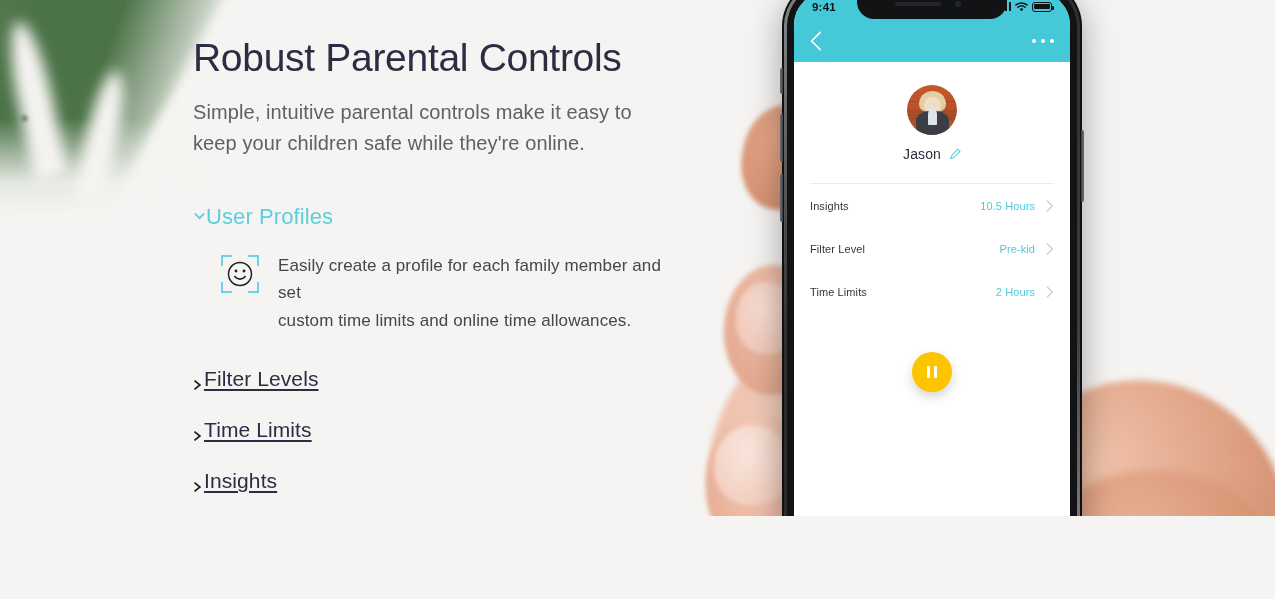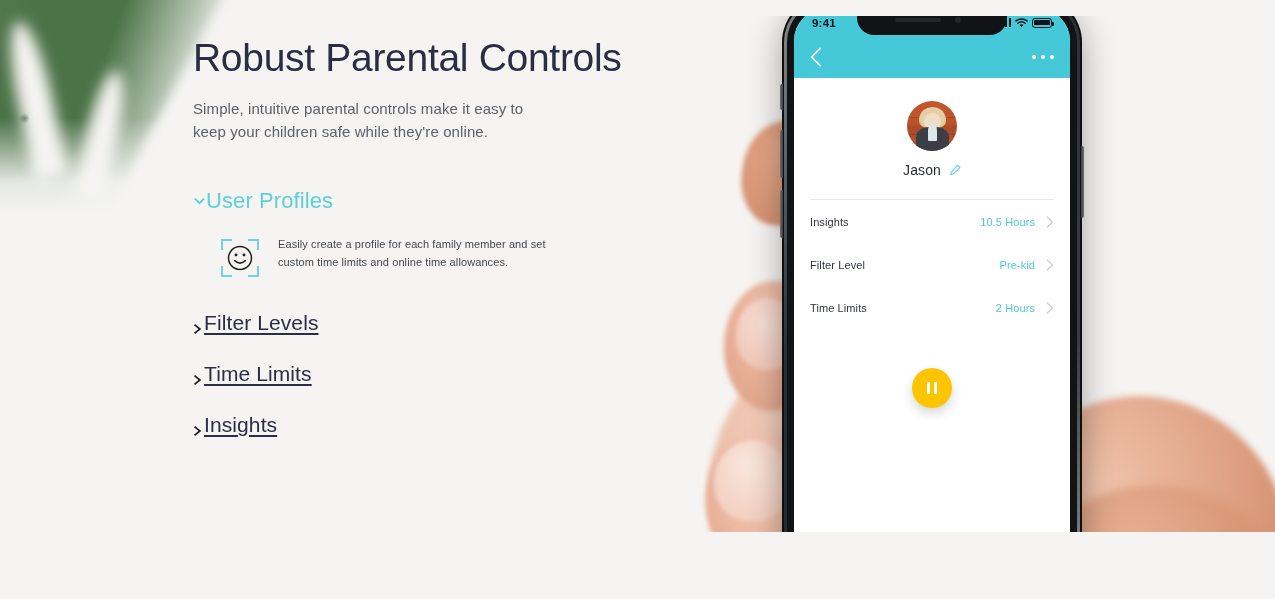--- a/index.html
+++ b/index.html
@@ -77,21 +77,21 @@
     margin: 0;
     padding-top: 36px;
     font-size: 39px;
     font-weight: 400;
     line-height: 1.15;
     letter-spacing: -.3px;
     color: #2b2d42;
   }
   .subhead {
     margin: 16px 0 0 0;
-    font-size: 15px;
+    font-size: 20px;
     line-height: 1.55;
     color: #5d6168;
     letter-spacing: .1px;
   }
 
   
   .accordion { margin-top: 45px; }
 
   .acc-head {
     display: flex;
@@ -111,21 +111,21 @@
   }
 
   .acc-body {
     display: flex;
     gap: 18px;
     margin: 22px 0 0 27px;
     align-items: flex-start;
   }
   .face-icon { flex: none; width: 40px; height: 40px; margin-top: 2px; }
   .acc-desc {
-    font-size: 11px;
+    font-size: 17px;
     line-height: 1.62;
     color: #43474e;
     max-width: 400px;
     letter-spacing: .1px;
   }
 
   .acc-list { margin-top: 33px; }
   .acc-item {
     display: flex;
     align-items: flex-end;
@@ -137,21 +137,21 @@
     font-size: 21px;
     color: #2b2d42;
     text-decoration: underline;
     text-underline-offset: 3px;
     letter-spacing: .1px;
   }
 
   
   .phone-stage {
     position: absolute;
-    left: 700px; top: 16px;
+    left: 700px; top: 0;
     width: 575px; height: 516px;
     overflow: hidden;
   }
 
   
   .hand {
     position: absolute;
     left: 0; top: 0; width: 575px; height: 599px;
   }
   .skin {

